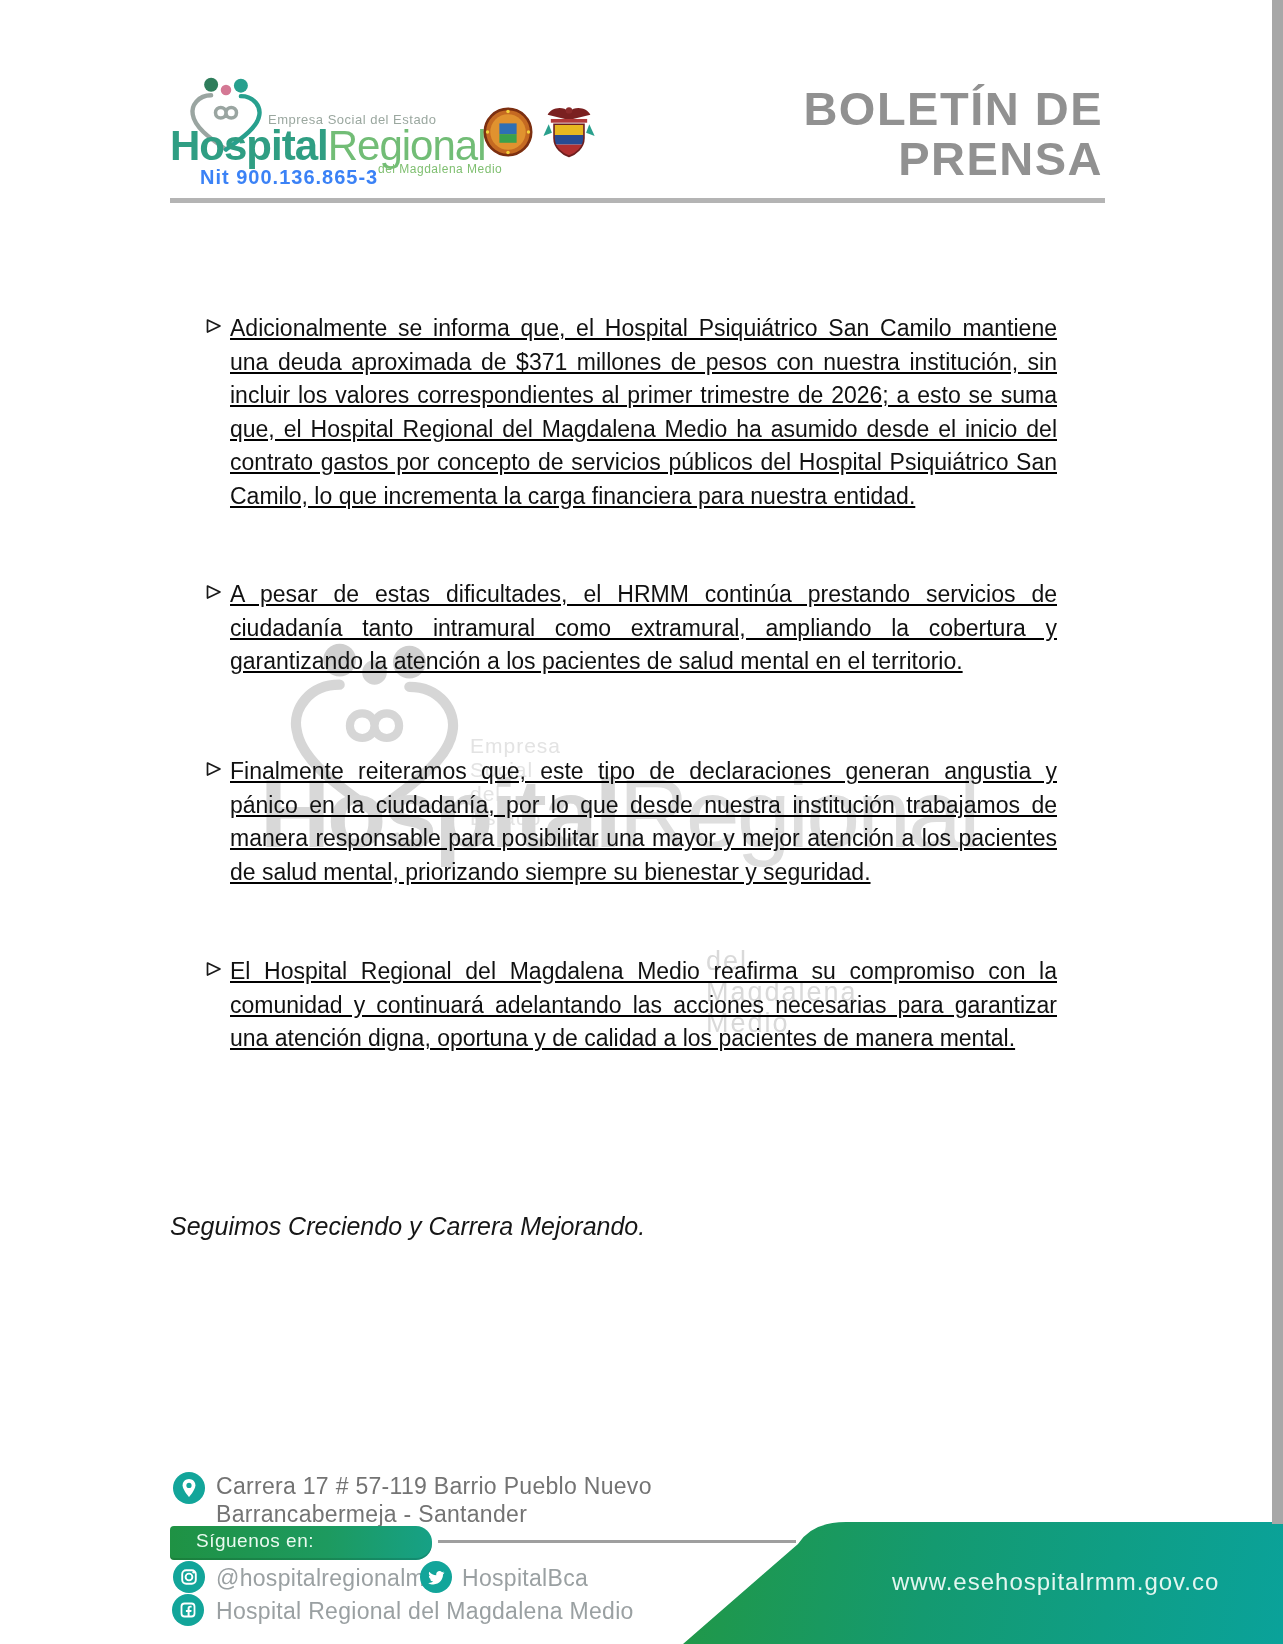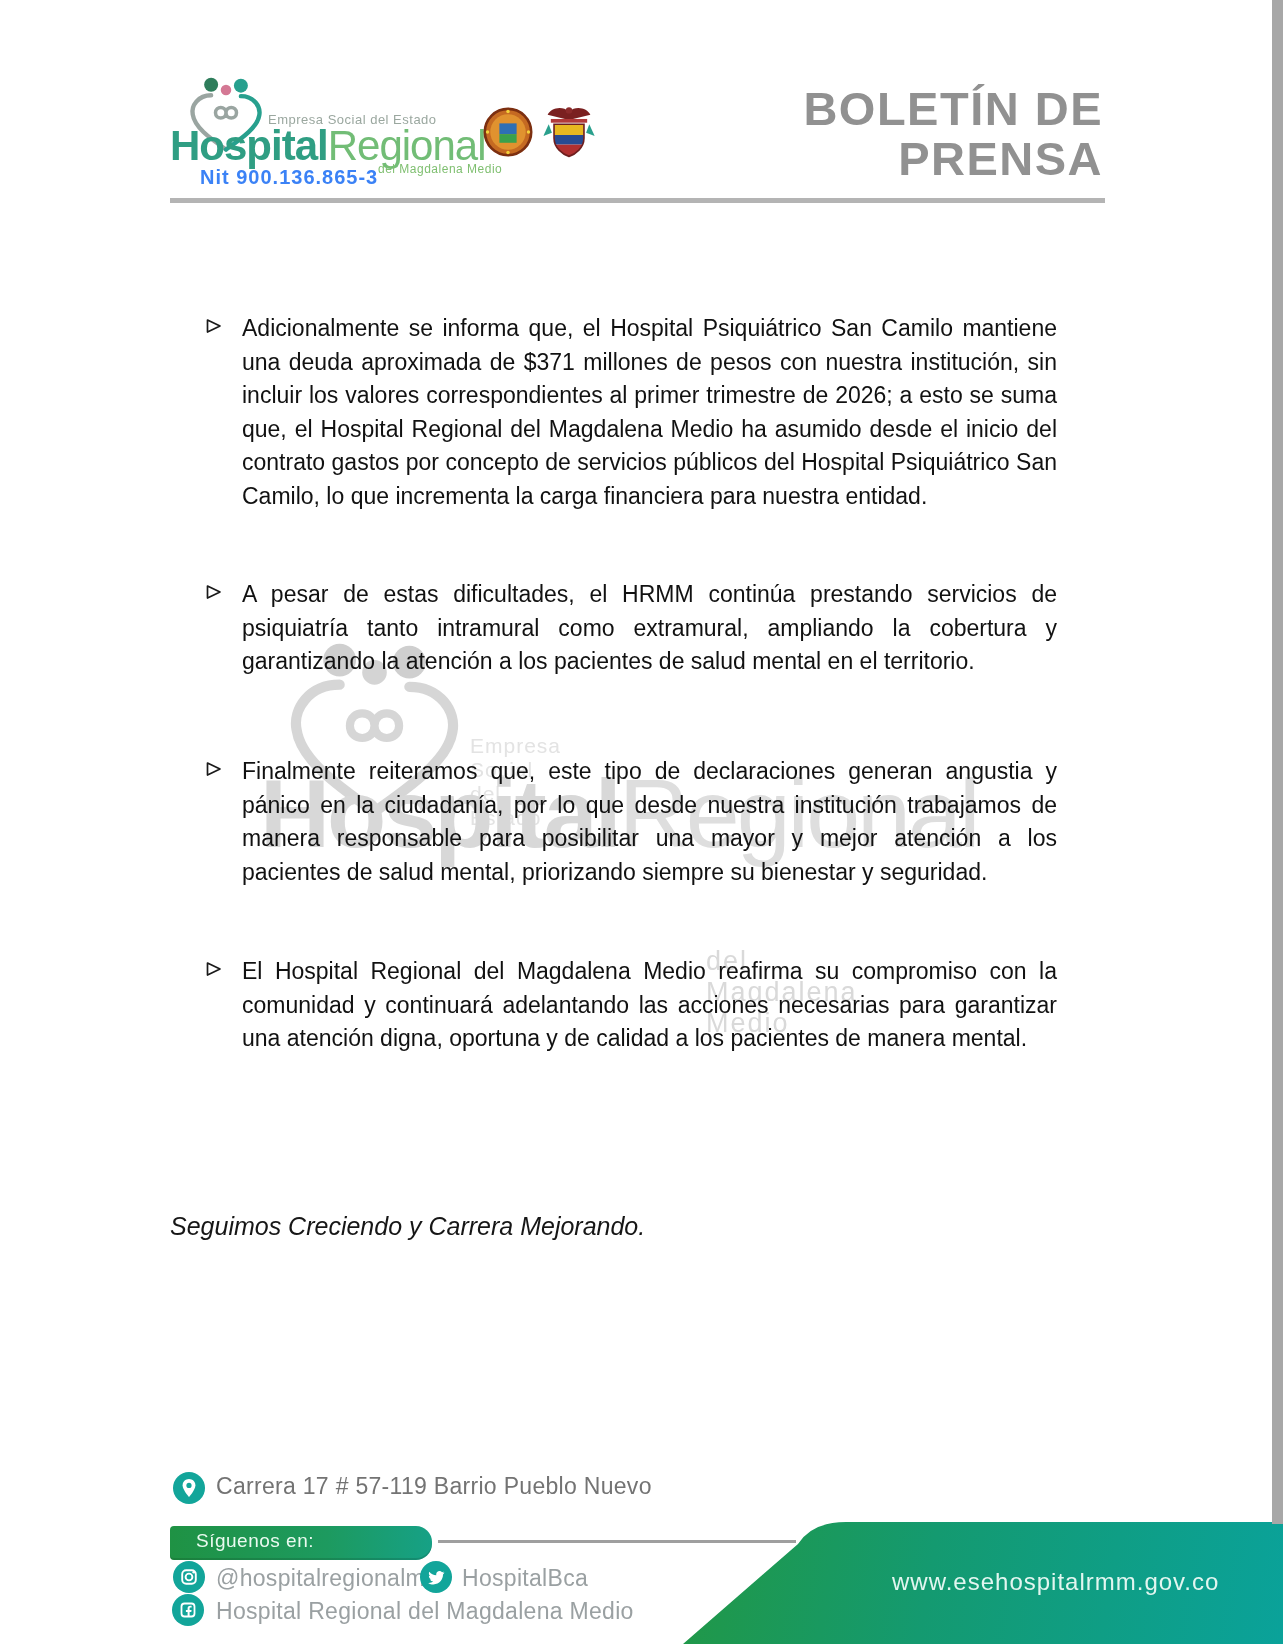--- a/index.html
+++ b/index.html
@@ -27,21 +27,21 @@
   
   .watermark { position:absolute; left:0; top:0; z-index:1; }
   .wm-heart { position:absolute; left:272px; top:638px; }
   .wm-tagline { position:absolute; left:470px; top:734px; font-size:21px; color:#e3e3e3; letter-spacing:1px; }
   .wm-name { position:absolute; left:260px; top:758px; font-size:97px; letter-spacing:-3px; color:#d8d8d8; white-space:nowrap; }
   .wm-name .bold { font-weight:700; }
   .wm-name .light { font-weight:400; color:#dedede; }
   .wm-sub { position:absolute; left:706px; top:946px; font-size:27px; color:#d9d9d9; letter-spacing:2px; }
   
   .content { position:absolute; left:0; top:0; z-index:2; width:100%; }
-  .para { position:absolute; left:205px; width:852px; display:flex; gap:13px; }
+  .para { position:absolute; left:205px; width:852px; display:flex; gap:1px;text-decoration:underline; }
   .para .bullet { flex:0 0 24px; padding-top:5px; }
   .para p { flex:1; font-size:23px; line-height:33.5px; color:#111; text-align:justify; }
   .closing { position:absolute; left:170px; top:1212px; font-size:25px; font-style:italic; color:#161616; }
   
   .icon-circle { position:absolute; width:32px; height:32px; }
   .addr { position:absolute; left:216px; top:1472px; font-size:23px; line-height:28px; color:#737373; letter-spacing:.3px; }
   .follow-pill { position:absolute; left:170px; top:1526px; width:262px; height:34px;
     background:linear-gradient(90deg,#1f9244 0%, #1d9a5f 60%, #16a186 100%);
     border-radius:4px 16px 16px 4px; color:#eafaf0; font-size:19px; line-height:30px;
     padding-left:26px; letter-spacing:.5px; box-shadow:inset 0 -2px 0 rgba(0,0,0,.12); }
@@ -137,21 +137,21 @@
       </span>
       <p>Adicionalmente se informa que, el Hospital Psiquiátrico San Camilo mantiene una deuda aproximada de $371 millones de pesos con nuestra institución, sin incluir los valores correspondientes al primer trimestre de 2026; a esto se suma que, el Hospital Regional del Magdalena Medio ha asumido desde el inicio del contrato gastos por concepto de servicios públicos del Hospital Psiquiátrico San Camilo, lo que incrementa la carga financiera para nuestra entidad.</p>
     </div>
 
     <div class="para" style="top:578px">
       <span class="bullet">
         <svg width="18" height="18" viewBox="0 0 18 18">
             <path d="M2.5 3 L15 9 L2.5 15 Z" fill="none" stroke="#1a1a1a" stroke-width="1.7" stroke-linejoin="round"></path>
           </svg>
       </span>
-      <p>A pesar de estas dificultades, el HRMM continúa prestando servicios de psiquiatría tanto intramural como extramural, ampliando la cobertura y garantizando la atención a los pacientes de salud mental en el territorio.</p>
+      <p>A pesar de estas dificultades, el HRMM continúa prestando servicios de ciudadanía tanto intramural como extramural, ampliando la cobertura y garantizando la atención a los pacientes de salud mental en el territorio.</p>
     </div>
 
     <div class="para" style="top:755px">
       <span class="bullet">
         <svg width="18" height="18" viewBox="0 0 18 18">
             <path d="M2.5 3 L15 9 L2.5 15 Z" fill="none" stroke="#1a1a1a" stroke-width="1.7" stroke-linejoin="round"></path>
           </svg>
       </span>
       <p>Finalmente reiteramos que, este tipo de declaraciones generan angustia y pánico en la ciudadanía, por lo que desde nuestra institución trabajamos de manera responsable para posibilitar una mayor y mejor atención a los pacientes de salud mental, priorizando siempre su bienestar y seguridad.</p>
     </div>
@@ -167,20 +167,21 @@
 
     <div class="closing">Seguimos Creciendo y Carrera Mejorando.</div>
 
     <svg class="icon-circle" style="left:173px; top:1472px;" viewBox="0 0 32 32">
       <circle cx="16" cy="16" r="16" fill="#12a59a"></circle>
       <path d="M16 7c-3.6 0-6.4 2.8-6.4 6.3 0 4.8 6.4 11.7 6.4 11.7s6.4-6.9 6.4-11.7C22.4 9.8 19.6 7 16 7z" fill="#ffffff"></path>
       <circle cx="16" cy="13.4" r="2.6" fill="#12a59a"></circle>
     </svg>
     <div class="addr">
       <div>Carrera 17 # 57-119 Barrio Pueblo Nuevo</div>
+      <div>Barrancabermeja - Santander</div>
     </div>
 
     <div class="follow-pill">
       <span>Síguenos en:</span>
     </div>
     <div class="follow-line"></div>
 
     <svg class="icon-circle" style="left:173px; top:1561px;" viewBox="0 0 32 32">
       <circle cx="16" cy="16" r="16" fill="#12a59a"></circle>
       <rect x="9.2" y="9.2" width="13.6" height="13.6" rx="4" fill="none" stroke="#ffffff" stroke-width="1.9"></rect>

